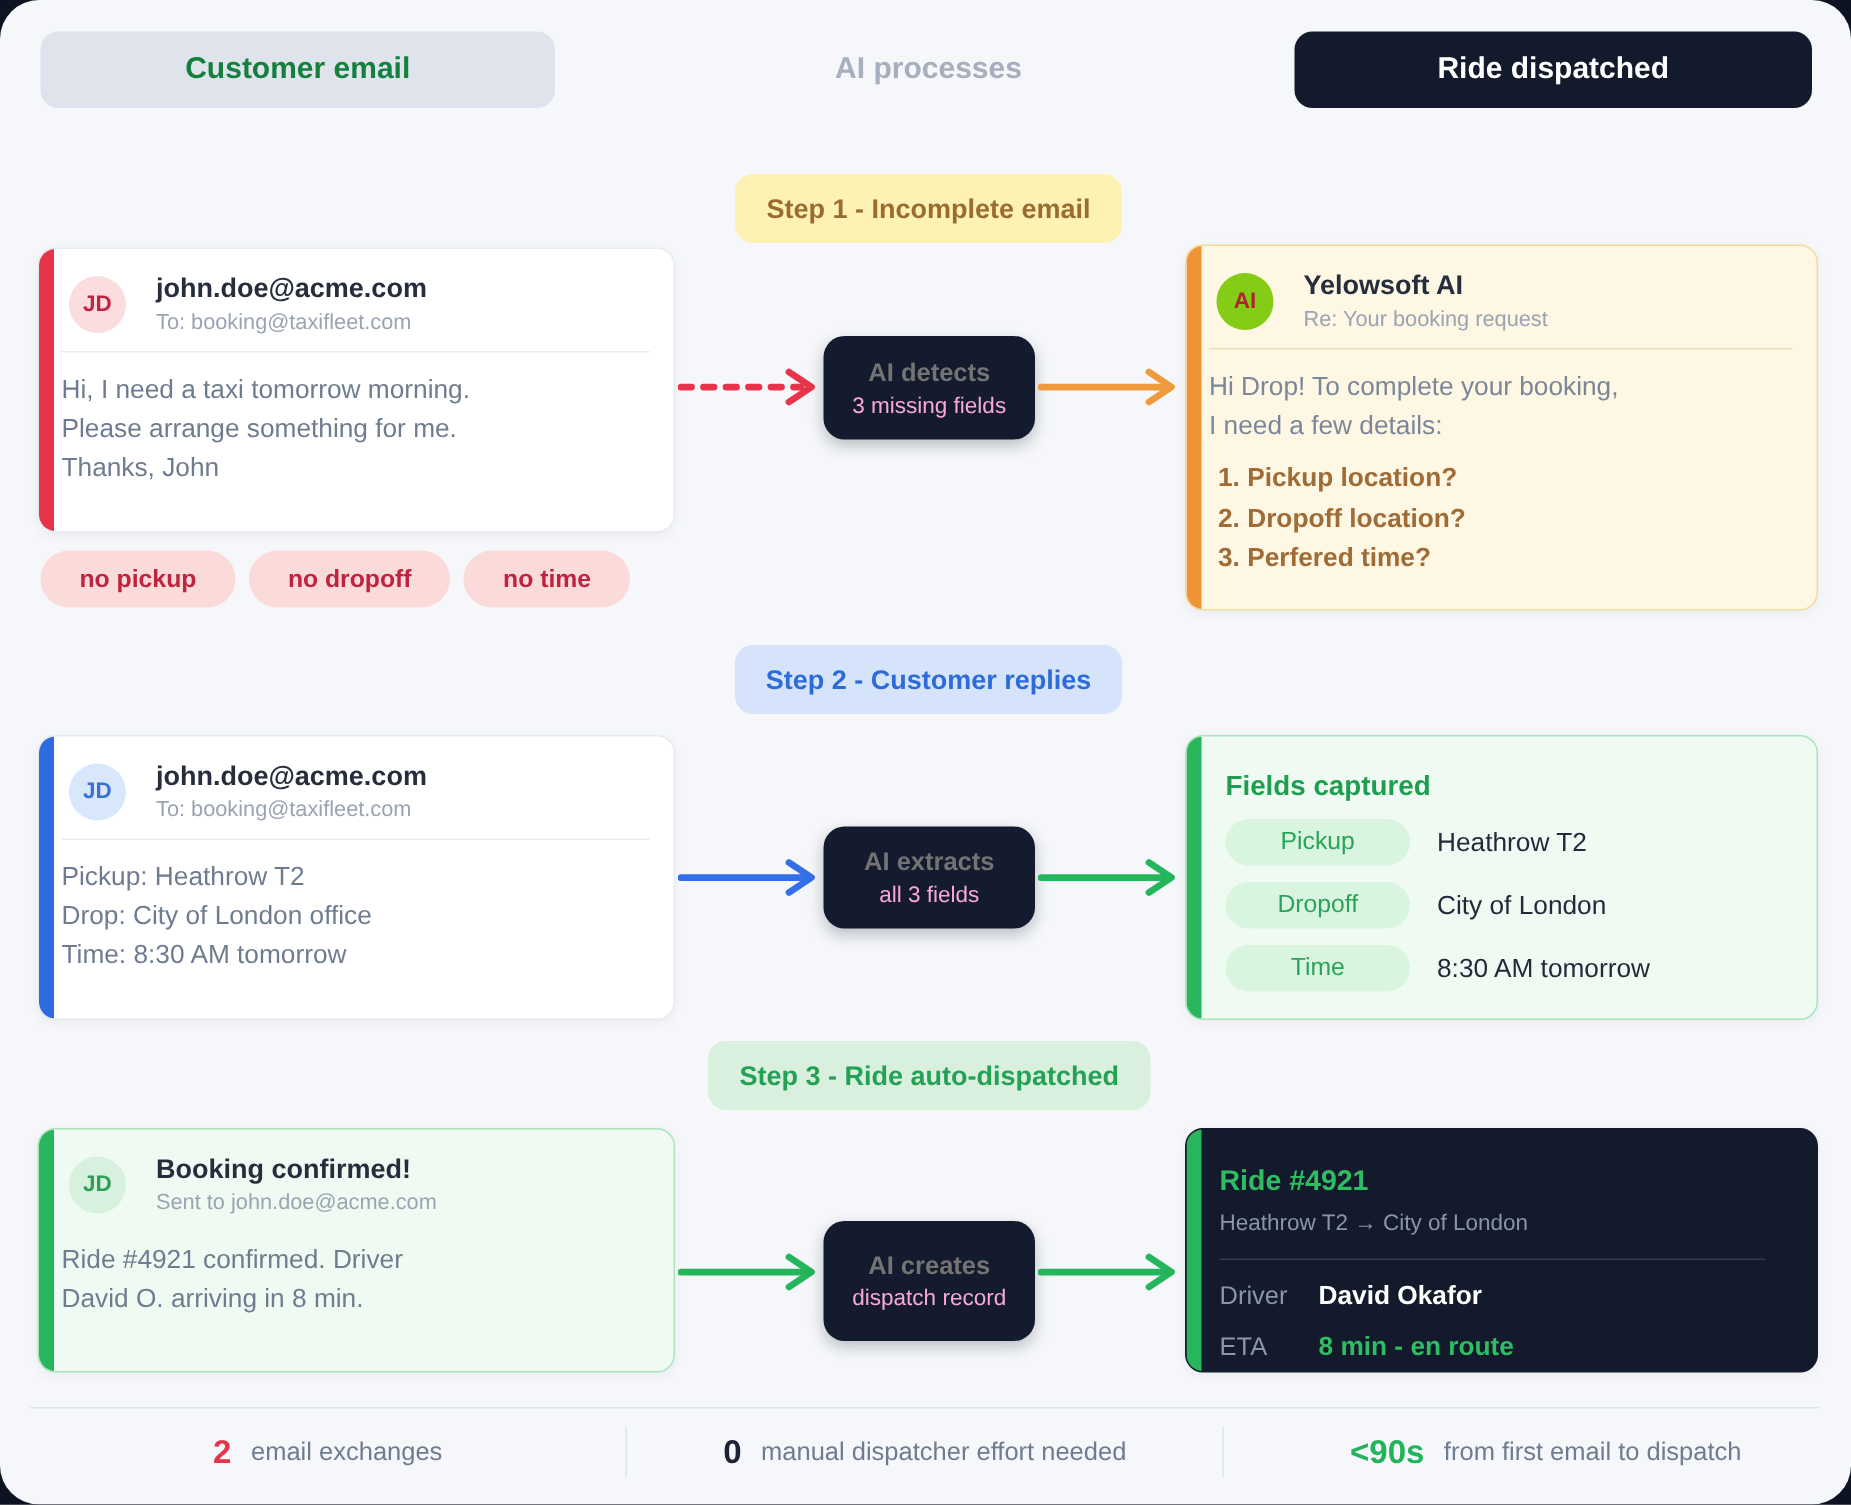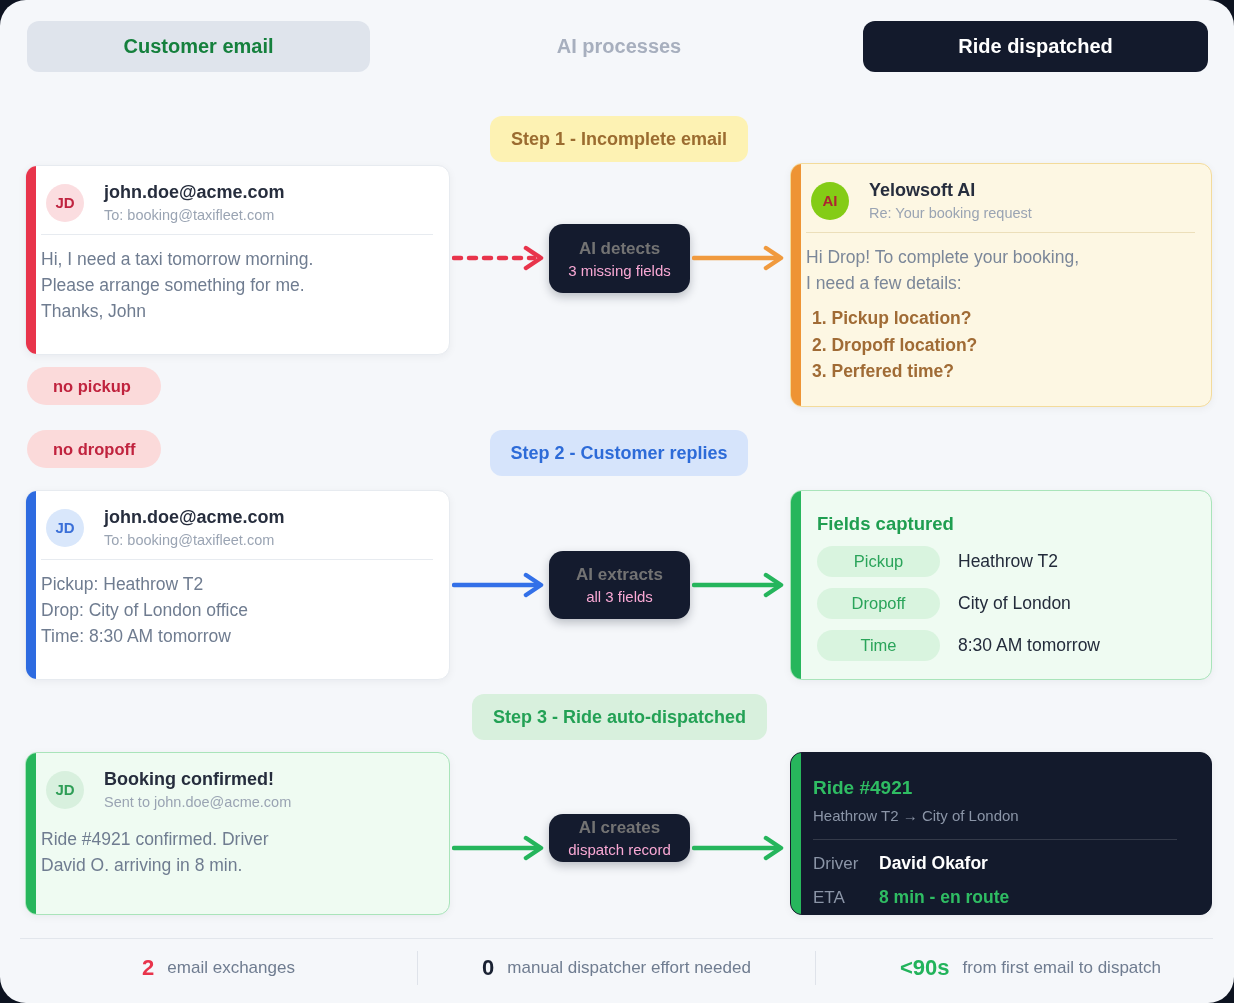--- a/index.html
+++ b/index.html
@@ -32,21 +32,21 @@
   .av-red{background:#fbdde0;color:#c02440;}
 
   .card1R{left:790px;top:163px;width:420px;height:242px;background:#fdf7e3;border-color:#f3db9b;}
   .card1R .accent{background:#ee9434;}
   .card1R .card-divider{border-color:#ecdfba;}
   .card1R .card-body{color:#7b8799;}
   .av-yellow{background:#84cc16;color:#ad2530;}
   .questions{margin-top:9px;padding-left:6px;}
   .questions div{font-size:17.5px;font-weight:bold;color:#a06b35;line-height:26.5px;}
 
-  .tags{position:absolute;left:27px;top:367px;display:flex;gap:25px;flex-direction:column;}
+  .tags{position:absolute;left:27px;top:367px;display:flex;gap:9px;}
   .tag{height:38px;border-radius:19px;background:#fbdada;color:#c0233e;font-size:16.5px;font-weight:bold;display:flex;align-items:center;padding:0 26px;}
 
   .card2L{left:25px;top:490px;width:423px;height:188px;}
   .card2L .accent{background:#2e6be0;}
   .av-blue{background:#d9e7fb;color:#3a6fd8;}
 
   .card2R{left:790px;top:490px;width:420px;height:188px;background:#effbf2;border-color:#a9e4ba;}
   .card2R .accent{background:#27b65c;}
   .fc-inner{padding:22px 0 0 26px;}
   .fc-title{font-size:18.5px;font-weight:bold;color:#1f9e51;}
@@ -67,21 +67,21 @@
   .ride-div{border-top:1px solid rgba(255,255,255,.14);margin:15px 10px 0 0;}
   .ride-row{display:flex;align-items:baseline;margin-top:13px;font-size:17px;}
   .ride-label{width:66px;color:#8b95a7;flex:0 0 auto;}
   .ride-driver{font-size:17.5px;font-weight:bold;color:#fff;}
   .ride-eta{font-size:17.5px;font-weight:bold;color:#2fbd63;}
 
   
   .ai-box{position:absolute;left:549px;width:141px;background:#141b2e;border-radius:14px;display:flex;flex-direction:column;align-items:center;justify-content:center;gap:3px;box-shadow:0 4px 10px rgba(16,24,40,.25);}
   .box1{top:224px;height:69px;}
   .box2{top:551px;height:68px;}
-  .box3{top:814px;height:48px;}
+  .box3{top:814px;height:80px;}
   .ai-title{font-size:17px;font-weight:bold;color:#737373;}
   .ai-sub{font-size:15px;color:#f9a8d4;}
 
   .arrow{position:absolute;width:96px;height:26px;}
   .a1L{left:452px;top:245px;} .a1R{left:692px;top:245px;}
   .a2L{left:452px;top:572px;} .a2R{left:692px;top:572px;}
   .a3L{left:452px;top:835px;} .a3R{left:692px;top:835px;}
 
   
   .stats{position:absolute;left:20px;top:938px;width:1193px;height:58px;border-top:1px solid #e2e6ec;display:flex;align-items:center;}

